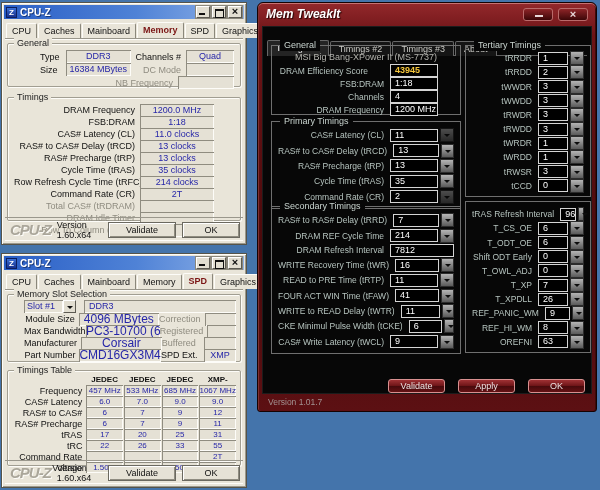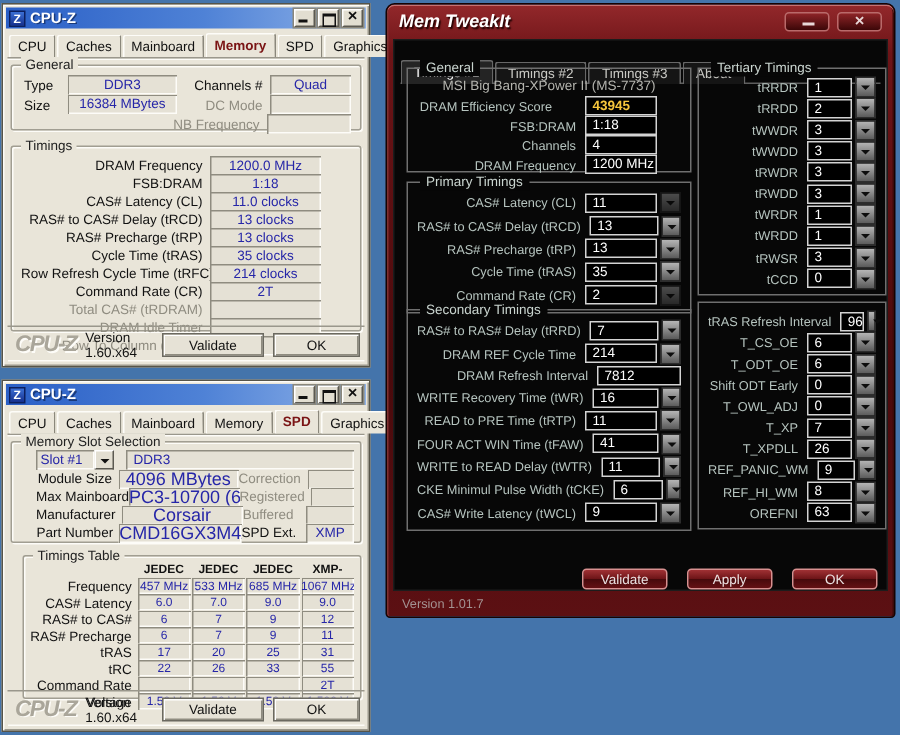--- a/index.html
+++ b/index.html
@@ -47,21 +47,21 @@
           border-top:1px solid #9a978c; box-shadow:0 -1px 0 #fdfcf8 inset; display:flex; align-items:center; }
   .cpuz-logo { font-size:15px; font-weight:bold; font-style:italic; color:#aaa69a;
           text-shadow:1px 1px 0 #fdfcf8; margin:0 6px 0 5px; letter-spacing:-1px; }
   .ver { font-size:9px; color:#111; flex:1; }
 
   
   #win-a { left:1px; top:2px; width:246px; height:243px; }
   #win-a .g-general { left:5px; right:5px; top:40px; height:44px; }
   .gen-grid { position:absolute; inset:6px 4px 2px; display:flex; flex-direction:column; justify-content:space-between; }
   .gen-row { display:flex; align-items:center; height:13px; }
-  .gen-row .lbl.l1 { width:34px; padding-left:4px; }
+  .gen-row .lbl.l1 { width:34px; padding-left:4px;margin-left:24px; }
   .gen-row .fld.f1 { width:76px; }
   .gen-row .lbl.r1 { width:64px; text-align:right; padding-right:5px; margin-left:auto; }
   .gen-row .fld.f2 { width:56px; margin-right:2px; }
   #win-a .g-timings { left:5px; right:5px; top:94px; height:124px; }
   .tim-rows { position:absolute; inset:6px 6px 4px; display:flex; flex-direction:column; justify-content:space-between; }
   .tim-row { display:flex; align-items:center; height:12px; }
   .tim-row .lbl { width:126px; text-align:right; padding-right:5px; }
   .tim-row .fld { width:74px; }
 
   
@@ -74,21 +74,21 @@
   .dd-xp { width:13px; height:13px; background:#e2ded1; border:1px solid;
            border-color:#fff #5c5a52 #5c5a52 #fff; position:relative; }
   .dd-xp::after { content:""; position:absolute; left:3px; top:5px;
            border:3px solid transparent; border-top-color:#111; }
   .combo-row .fld.type { flex:1; margin-left:8px; text-align:left; padding-left:5px; }
   .spd-row { display:flex; align-items:center; height:12px; }
   .spd-row .lbl.l { width:62px; text-align:right; padding-right:4px; }
   .spd-row .fld.l { width:92px; font-size:12px; }
   .spd-row .lbl.r { width:48px; padding-right:4px; margin-left:auto; }
   .spd-row .fld.r { width:36px; }
-  #win-b .g-table { left:5px; right:5px; top:116px; height:96px;margin-left:8px; }
+  #win-b .g-table { left:5px; right:5px; top:116px; height:96px; }
   .tbl { position:absolute; inset:4px 3px 3px; display:flex; flex-direction:column; justify-content:space-between; }
   .tbl-head { display:flex; height:10px; }
   .tbl-head .lbl { width:78px; }
   .tbl-head .hc { width:38px; margin-right:1px; font-size:8px; color:#111; text-align:center; font-weight:bold; }
   .tbl-row { display:flex; align-items:center; height:11px; }
   .tbl-row .lbl { width:78px; text-align:right; padding-right:4px; }
   .tbl-row .fld { width:38px; margin-right:1px; font-size:8px; height:11px; line-height:11px; }
   .xp-footer .cbtn.validate { width:68px; margin-right:6px; }
   .xp-footer .cbtn.ok { width:58px; margin-right:3px; }
 
@@ -112,21 +112,21 @@
   .mt-tab.active { background:#242424; color:#fff; padding-bottom:3px; }
   .mt-g { position:absolute; border:1px solid #6f6f6f; }
   .mt-glabel { position:absolute; top:-6px; left:8px; background:#070707; padding:0 4px;
             font-size:9px; color:#c9d4cf; line-height:11px; }
   .mt-rows { position:absolute; inset:5px 6px 3px; display:flex; flex-direction:column; justify-content:space-evenly; }
   .mt-row { display:flex; align-items:center; }
   .mt-lbl { flex:1; text-align:right; color:#b6c4bf; font-size:8.5px; padding-right:6px; white-space:nowrap; }
   .mt-val { width:48px; height:13px; background:#000; border:1px solid #d4d4d4; color:#fff;
             font-size:9px; line-height:11px; padding-left:4px; white-space:nowrap; }
   .mt-val.score { color:#f6c63c; font-weight:bold;margin-left:16px; }
-  .mt-val.wide { width:56px; }
+  .mt-val.wide { width:64px; }
   .mt-dd { width:14px; height:14px; margin-left:2px; background:linear-gradient(#b5b5b5,#5a5a5a);
             border:1px solid #2c2c2c; position:relative; }
   .mt-dd::after { content:""; position:absolute; left:3px; top:5px; border:3px solid transparent; border-top-color:#0d0d0d; }
   .mt-dd.dim { opacity:.4; }
   .mt-board { text-align:center; color:#b4b4ae; font-size:9px; height:13px; line-height:13px; white-space:nowrap; }
   .g-gen   { left:8px;  top:18px;  width:190px; height:70px; }
   .g-pri   { left:8px;  top:94px;  width:190px; height:88px; }
   .g-sec   { left:8px;  top:179px; width:190px; height:148px; }
   .g-ter   { left:202px; top:18px; width:126px; height:152px; }
   .g-misc  { left:202px; top:174px; width:126px; height:152px; }
@@ -286,21 +286,21 @@
       <div class="spd-left">
 
           <div class="spd-row">
             <span class="lbl l">Module Size</span>
             <span class="fld l">4096 MBytes</span>
             <span class="lbl r muted">Correction</span>
             <span class="fld r"></span>
           </div>
 
           <div class="spd-row">
-            <span class="lbl l">Max Mainboard</span>
+            <span class="lbl l">Max Bandwidth</span>
             <span class="fld l">PC3-10700 (667 MHz)</span>
             <span class="lbl r muted">Registered</span>
             <span class="fld r"></span>
           </div>
 
           <div class="spd-row">
             <span class="lbl l">Manufacturer</span>
             <span class="fld l">Corsair</span>
             <span class="lbl r muted">Buffered</span>
             <span class="fld r"></span>

